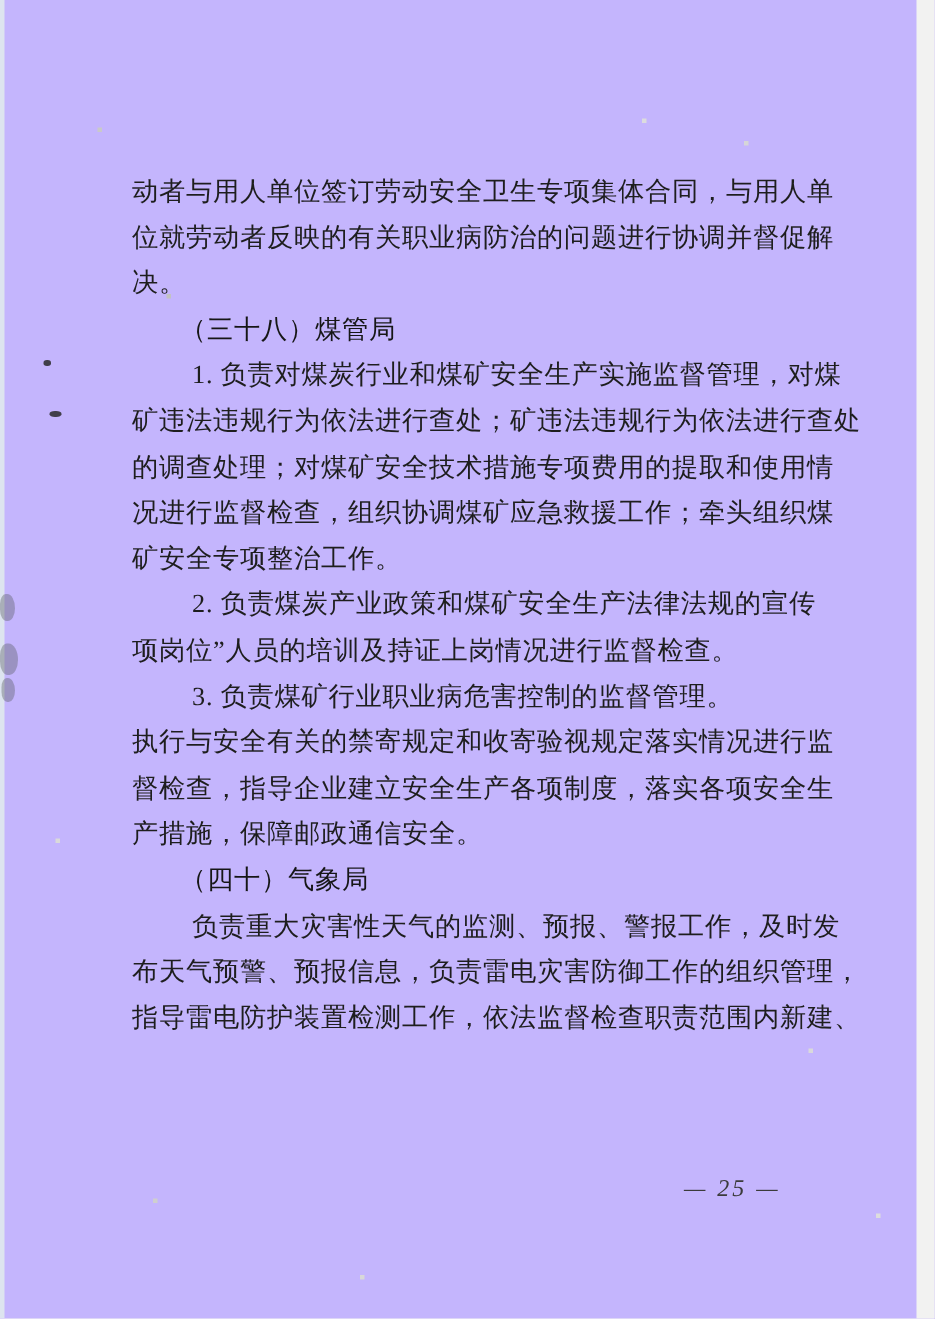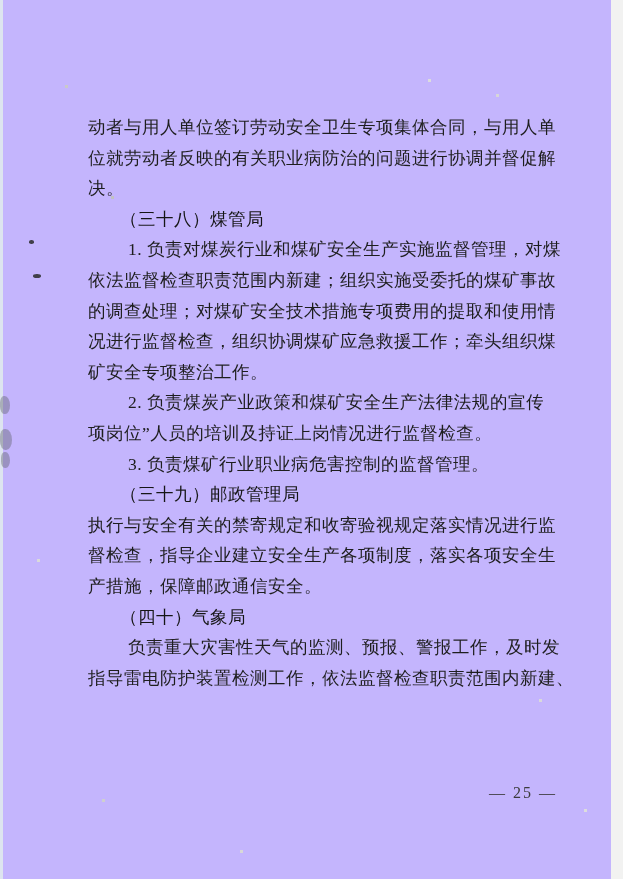--- a/index.html
+++ b/index.html
@@ -45,29 +45,30 @@
     text-indent: 40px;
   }
   .ln.head {
     text-align-last: left;
     text-indent: 32px;
     font-weight: normal;
     color: #161616;
   }
   .page-number {
     position: absolute;
-    left: 488px;
+    left: 456px;
     top: 781px;
     width: 70px;
     height: 24px;
     line-height: 24px;
-    text-align: center;
+    text-align: left;
     font-size: 16px;
     letter-spacing: 2px;
     color: #3b3b3b;
+    font-style: italic;
   }
   
   .speck {
     position: absolute;
     background: #2a2a2a;
     border-radius: 45%;
     opacity: 0.85;
   }
   .smudge {
     position: absolute;
@@ -100,33 +101,33 @@
 
   <div class="scan-edge"></div>
   <div class="noise"></div>
 
   <div class="text-block">
     <div class="ln full">动者与用人单位签订劳动安全卫生专项集体合同，与用人单</div>
     <div class="ln full">位就劳动者反映的有关职业病防治的问题进行协调并督促解</div>
     <div class="ln last">决。</div>
     <div class="ln head">（三十八）煤管局</div>
     <div class="ln first full">1. 负责对煤炭行业和煤矿安全生产实施监督管理，对煤</div>
-    <div class="ln full">依法监督检查职责范围内新建；组织实施受委托的煤矿事故</div>
+    <div class="ln full">矿违法违规行为依法进行查处；矿违法违规行为依法进行查处</div>
     <div class="ln full">的调查处理；对煤矿安全技术措施专项费用的提取和使用情</div>
     <div class="ln full">况进行监督检查，组织协调煤矿应急救援工作；牵头组织煤</div>
     <div class="ln last">矿安全专项整治工作。</div>
     <div class="ln first full">2. 负责煤炭产业政策和煤矿安全生产法律法规的宣传</div>
     <div class="ln last">项岗位”人员的培训及持证上岗情况进行监督检查。</div>
     <div class="ln first last">3. 负责煤矿行业职业病危害控制的监督管理。</div>
-    <div class="ln head">（三十九）邮政管理局</div>
     <div class="ln full">执行与安全有关的禁寄规定和收寄验视规定落实情况进行监</div>
     <div class="ln full">督检查，指导企业建立安全生产各项制度，落实各项安全生</div>
     <div class="ln last">产措施，保障邮政通信安全。</div>
     <div class="ln head">（四十）气象局</div>
     <div class="ln first full">负责重大灾害性天气的监测、预报、警报工作，及时发</div>
+    <div class="ln full">布天气预警、预报信息，负责雷电灾害防御工作的组织管理，</div>
     <div class="ln full">指导雷电防护装置检测工作，依法监督检查职责范围内新建、</div>
   </div>
 
   <div class="page-number">— 25 —</div>
 
   <div class="speck" style="left:29px; top:240px; width:5px; height:4px;"></div>
   <div class="speck" style="left:33px; top:274px; width:8px; height:4px;"></div>
   <div class="smudge" style="left:0px; top:396px; width:10px; height:18px;"></div>
   <div class="smudge" style="left:0px; top:429px; width:12px; height:21px;"></div>
   <div class="smudge" style="left:1px; top:452px; width:9px; height:16px;"></div>

